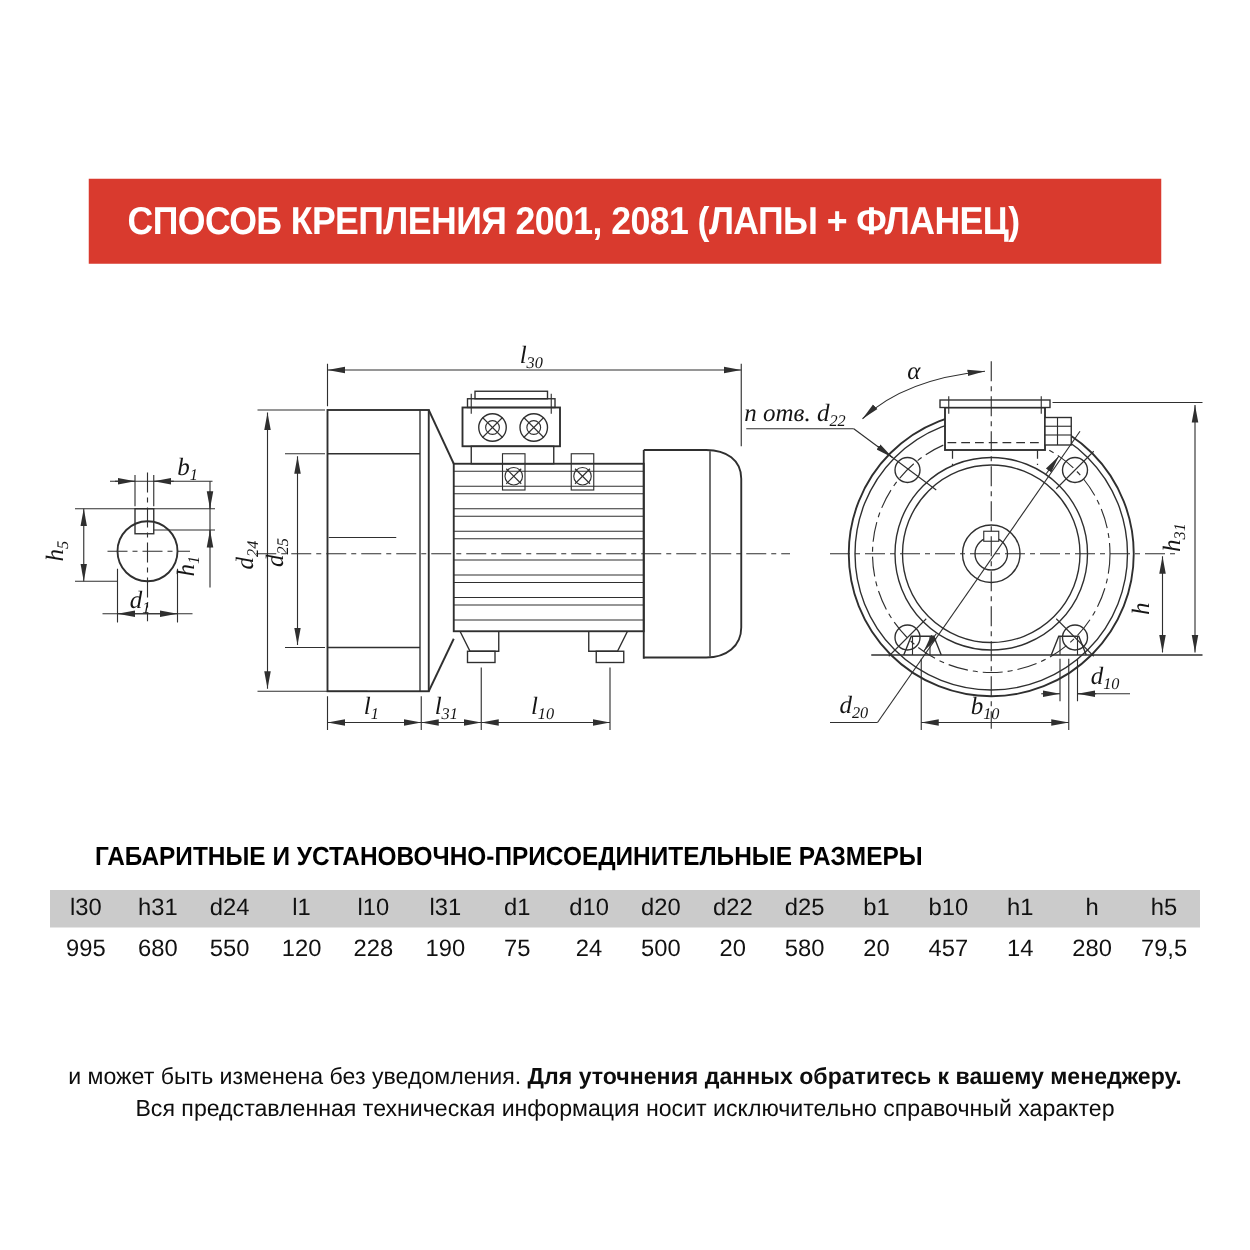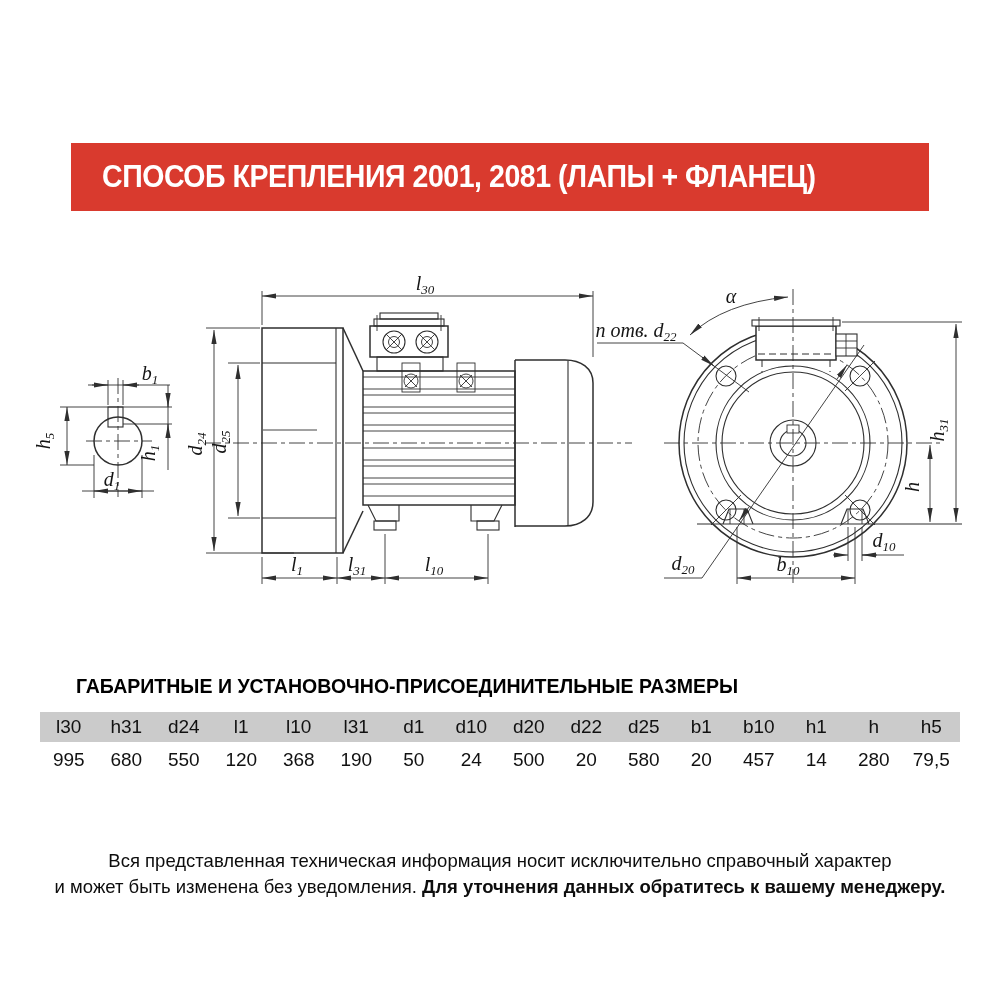--- a/index.html
+++ b/index.html
@@ -278,31 +278,31 @@
     <div class="cell">b10</div>
     <div class="cell">h1</div>
     <div class="cell">h</div>
     <div class="cell">h5</div>
   </div>
   <div class="row vrow">
     <div class="cell">995</div>
     <div class="cell">680</div>
     <div class="cell">550</div>
     <div class="cell">120</div>
-    <div class="cell">368</div>
+    <div class="cell">228</div>
     <div class="cell">190</div>
-    <div class="cell">50</div>
+    <div class="cell">75</div>
     <div class="cell">24</div>
     <div class="cell">500</div>
     <div class="cell">20</div>
     <div class="cell">580</div>
     <div class="cell">20</div>
     <div class="cell">457</div>
     <div class="cell">14</div>
     <div class="cell">280</div>
     <div class="cell">79,5</div>
   </div>
 </div>
 
 <div class="footer">
+  <div><span>и может быть изменена без уведомления. </span><b>Для уточнения данных обратитесь к вашему менеджеру.</b></div>
   <div>Вся представленная техническая информация носит исключительно справочный характер</div>
-  <div><span>и может быть изменена без уведомления. </span><b>Для уточнения данных обратитесь к вашему менеджеру.</b></div>
 </div>
 
 </body></html>

